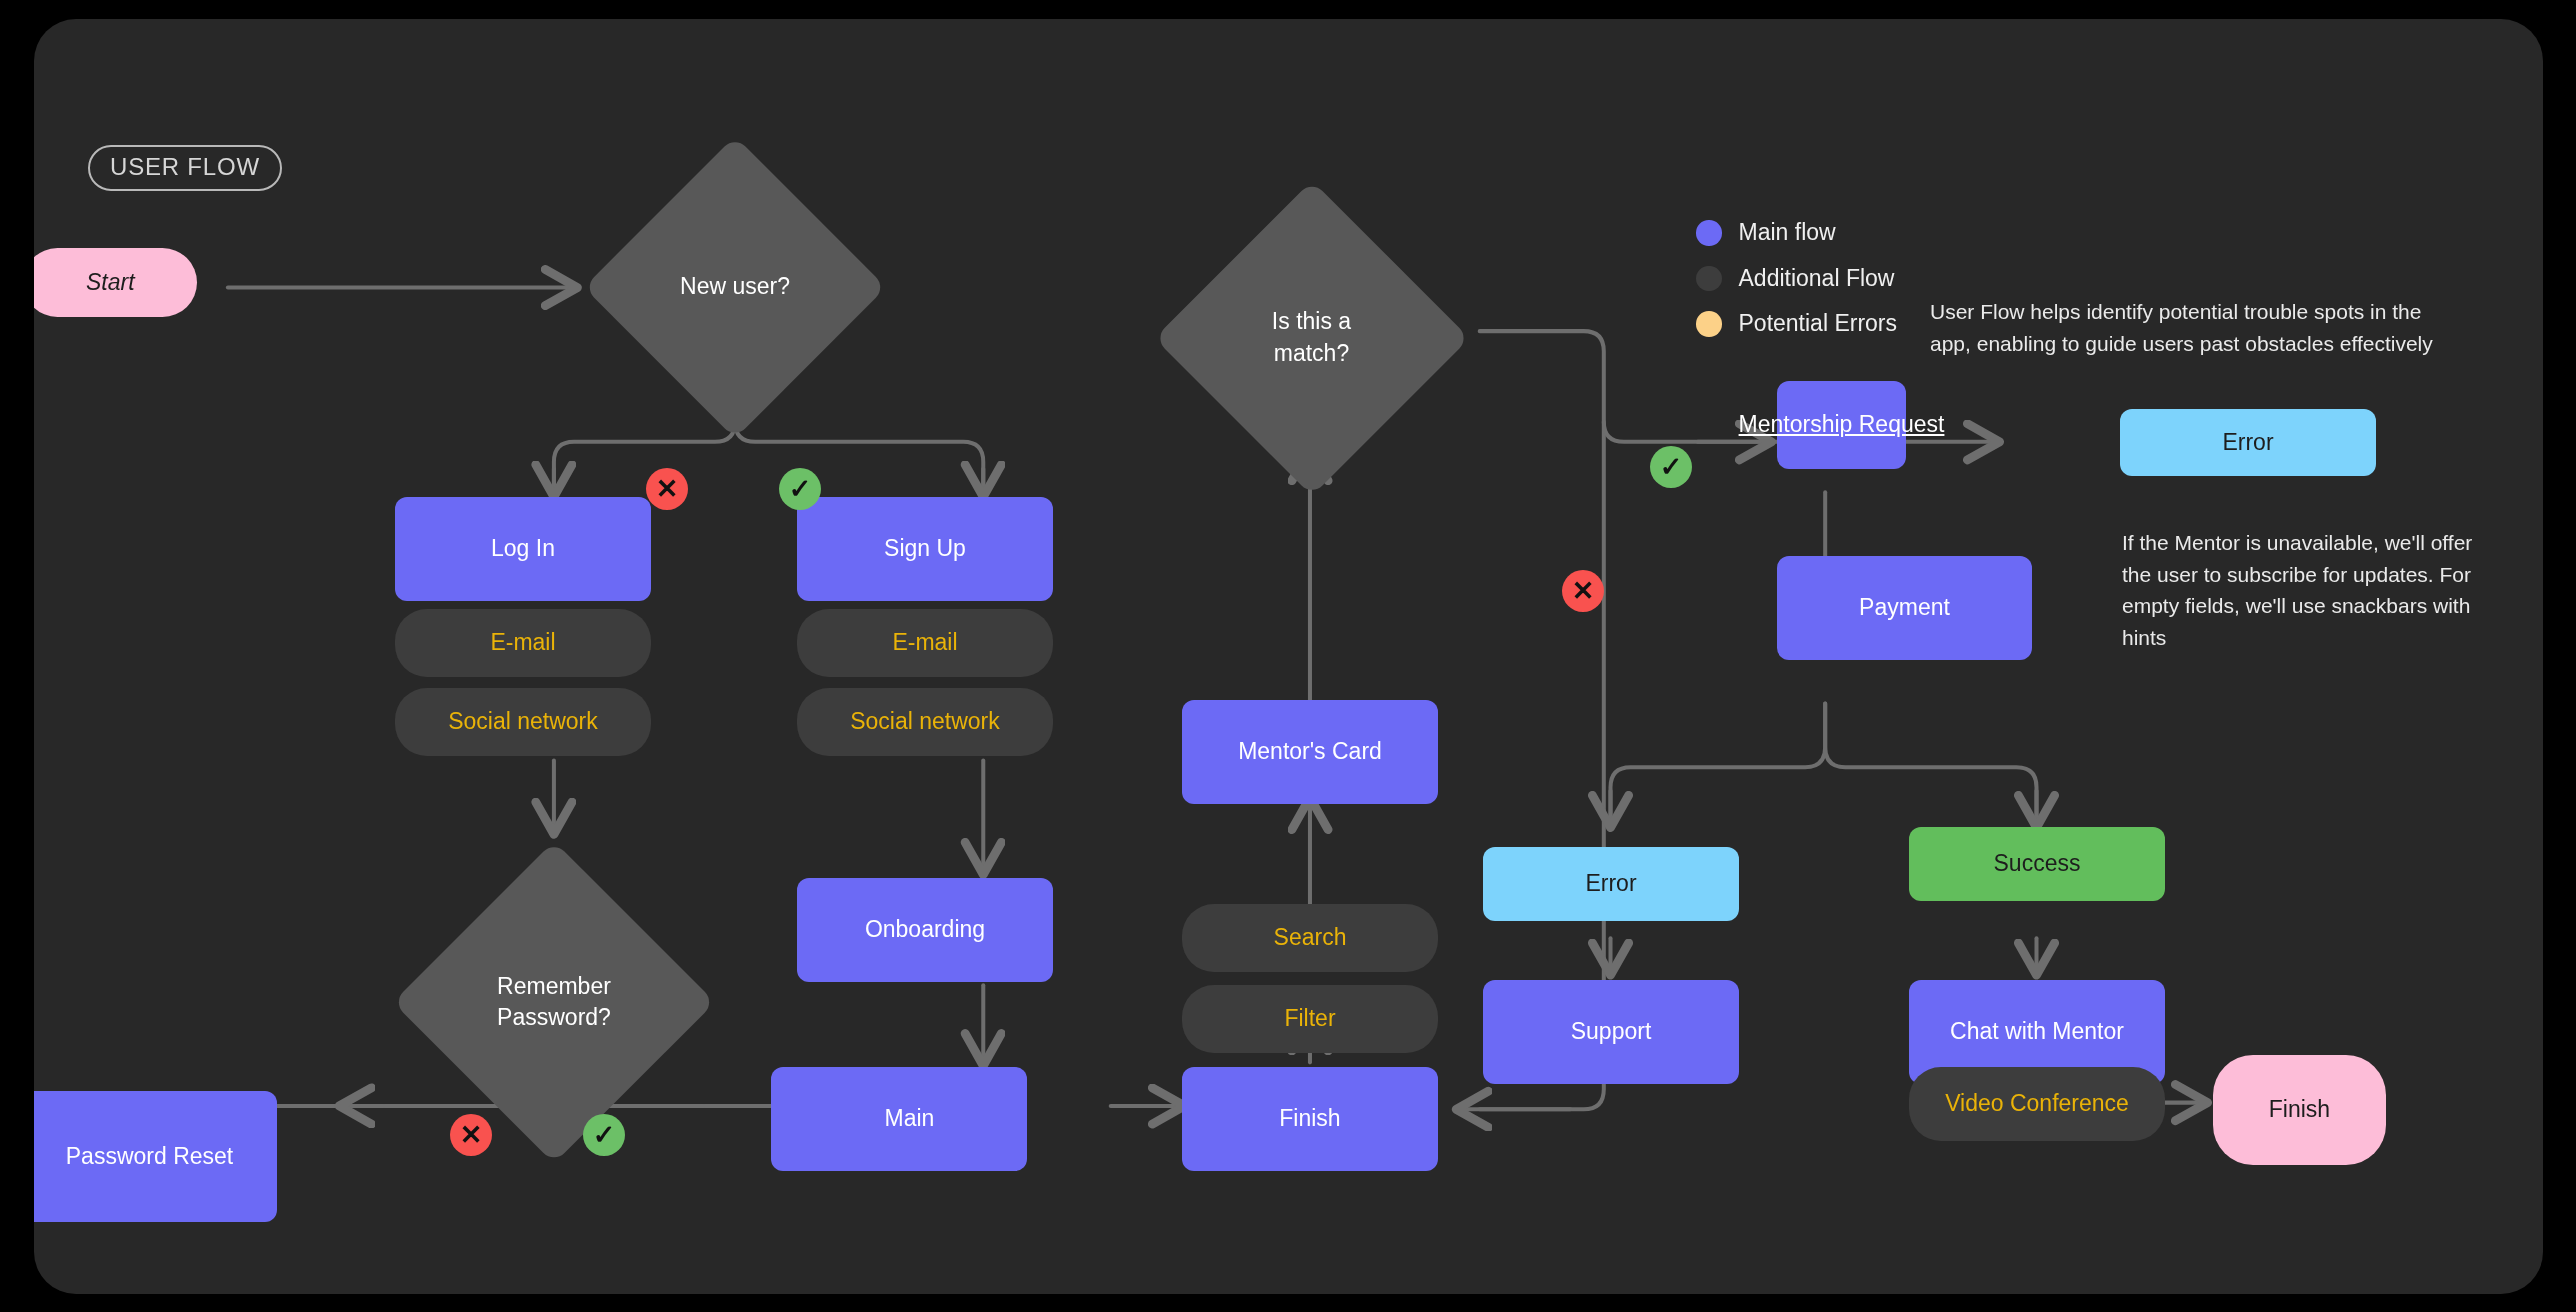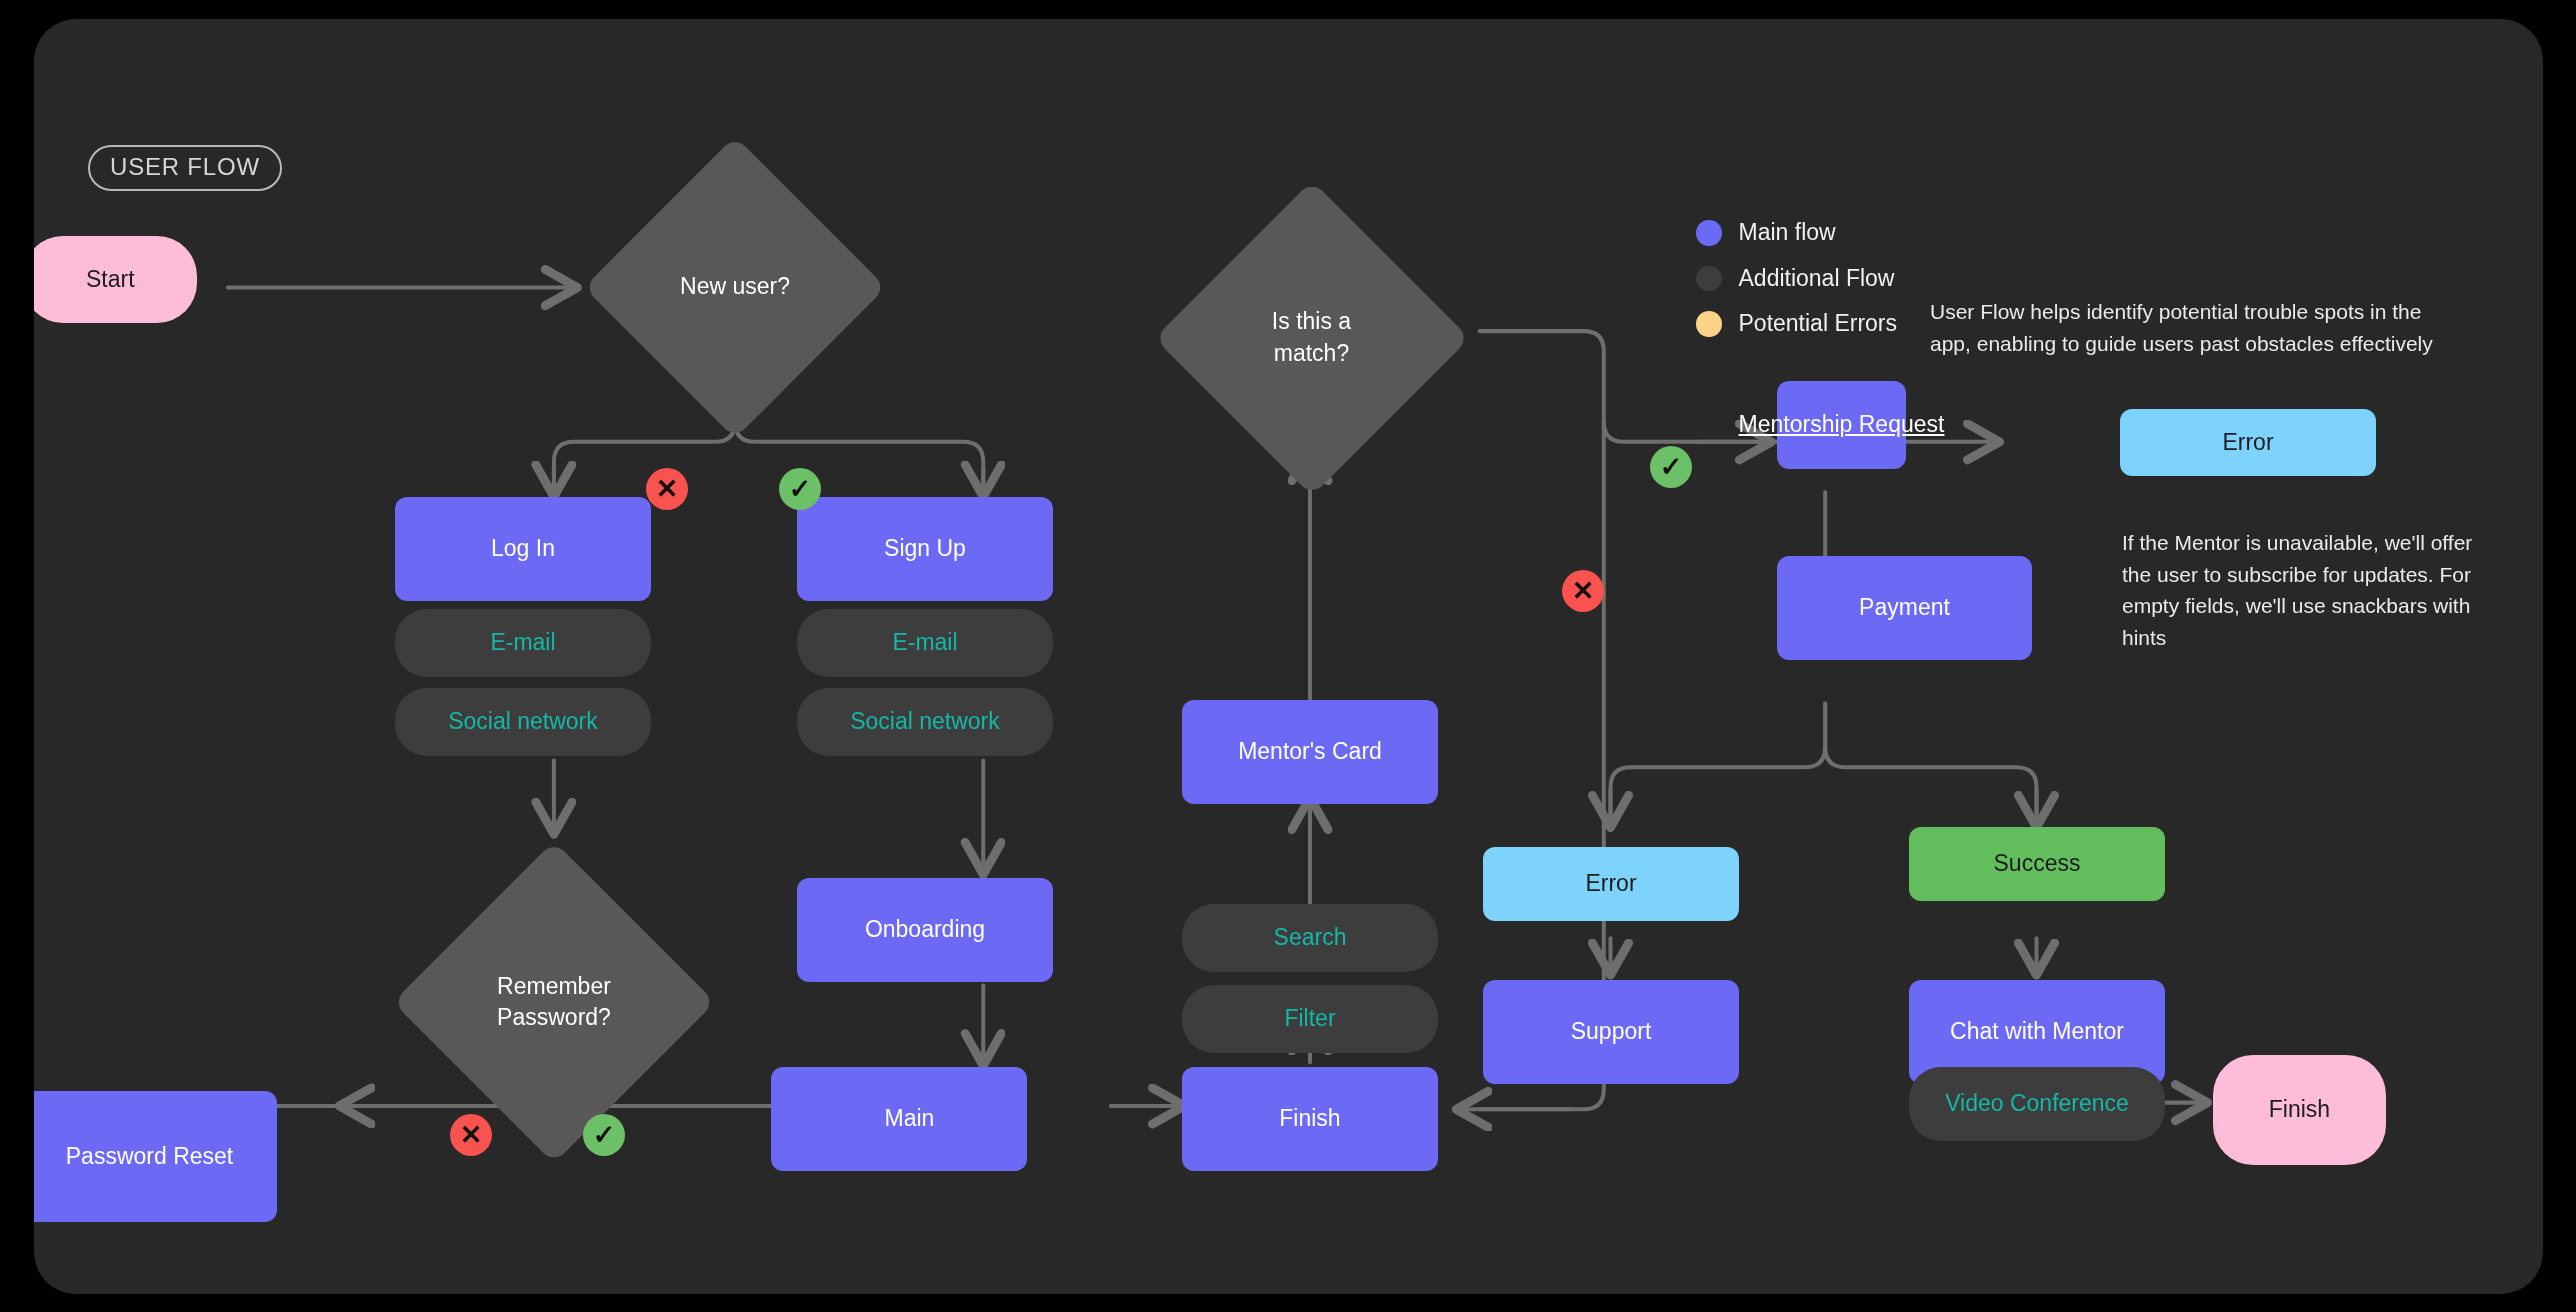--- a/index.html
+++ b/index.html
@@ -14,21 +14,21 @@
   #flow-chip{
     position:absolute;left:54px;top:126px;
     padding:8px 20px 10px;border:2px solid #b9b9b9;border-radius:34px;
     color:#d6d6d6;font-size:24px;letter-spacing:0.8px;line-height:1;
   }
 
   
   .node{position:absolute;display:flex;align-items:center;justify-content:center;
         text-align:center;box-sizing:border-box;line-height:1.28;}
   .node-main{background:#6c6af5;color:#fff;border-radius:12px;font-size:23px;}
-  .node-add{background:#3d3d3d;color:#14b8a6;border-radius:32px;font-size:23px;}
+  .node-add{background:#3d3d3d;color:#eab308;border-radius:32px;font-size:23px;}
   .node-err{background:#7dd3fc;color:#1d1d1d;border-radius:12px;font-size:23px;margin-top:20px;}
   .node-ok{background:#62be5c;color:#1d1d1d;border-radius:12px;font-size:23px;}
   .node-term{background:#fdbdd8;color:#1d1d1d;border-radius:40px;font-size:23px;}
 
   
   .diamond{position:absolute;}
   .diamond .dshape{
     position:absolute;left:50%;top:50%;width:70.7%;height:70.7%;
     transform:translate(-50%,-50%) rotate(45deg);
     background:#585858;border-radius:14.8px;
@@ -109,21 +109,21 @@
     <path class="wa" d="M2985,1150 L2985,1205" marker-end="url(#ah)"></path>
 
     <path class="wa" d="M2350,1370 L2350,1425" marker-end="url(#ah)"></path>
     <path class="wa" d="M2985,1370 L2985,1425" marker-end="url(#ah)"></path>
 
     <path class="wa" d="M3105,1615 L3240,1615" marker-end="url(#ah)"></path>
   </svg>
 
   <div id="flow-chip">USER FLOW</div>
 
-  <div class="node node-term" style="left:-10.7px;top:217px;width:174px;height:87px;">
+  <div class="node node-term" style="left:-10.7px;top:229px;width:174px;height:69px;font-style:italic;">
     <span>Start</span>
   </div>
 
   <div class="diamond" style="left:550px;top:117px;width:302px;height:302px;">
     <div class="dshape"></div>
     <div class="dlabel">New user?</div>
   </div>
 
   <div class="node node-main" style="left:361px;top:478px;width:256px;height:104px;">
     <span>Log In</span>

